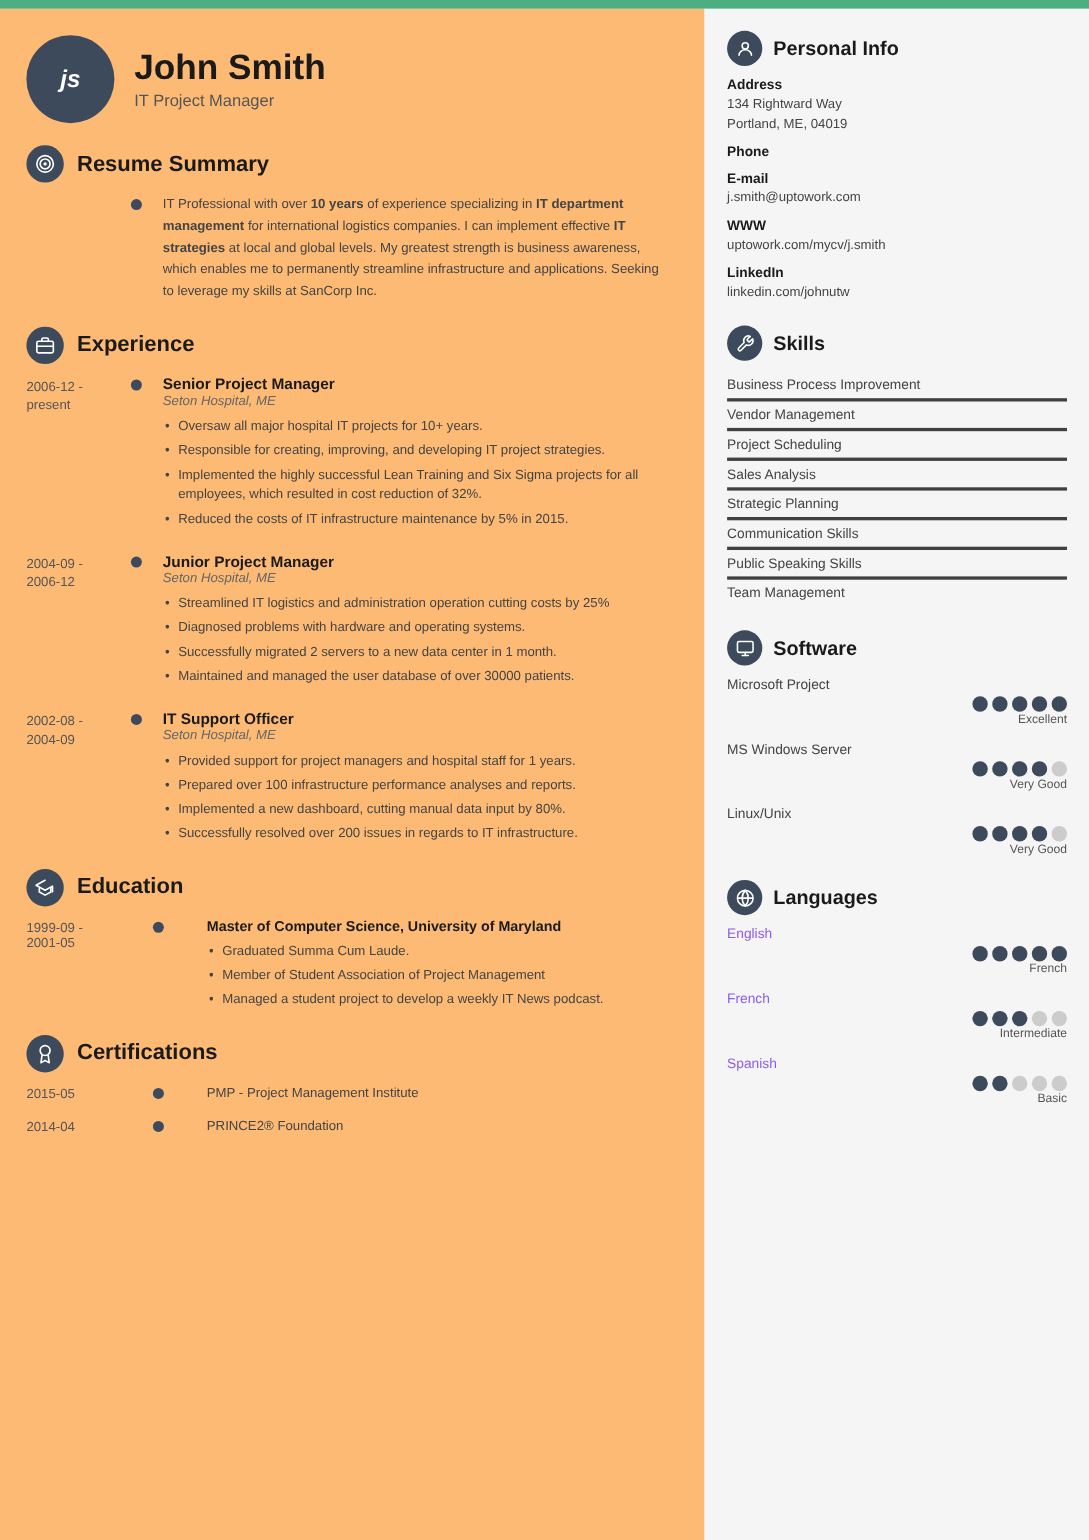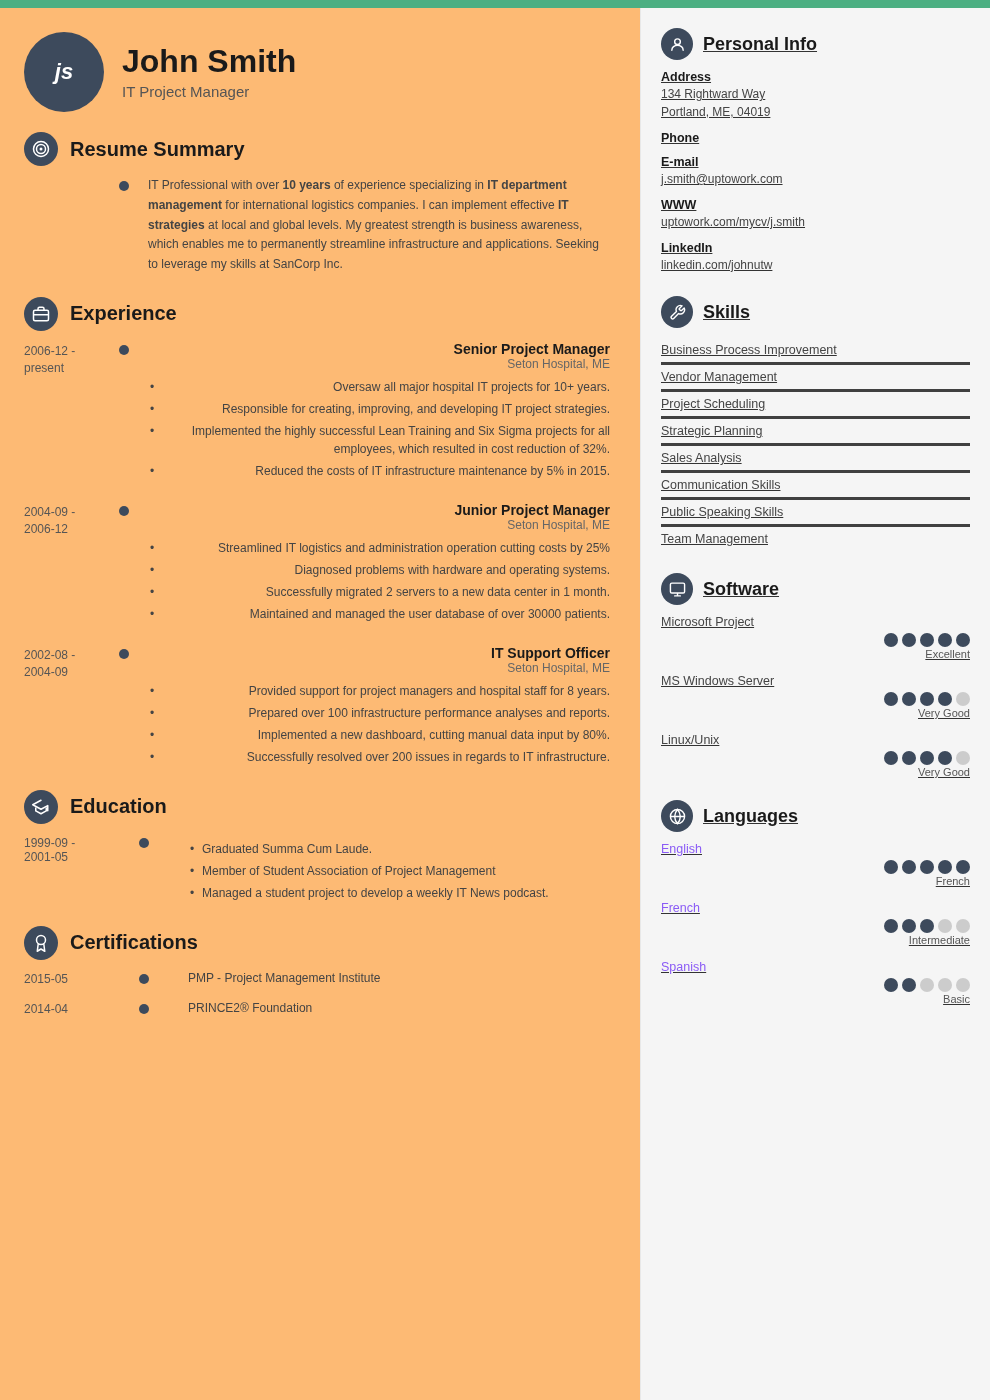--- a/index.html
+++ b/index.html
@@ -127,31 +127,31 @@
     .timeline-dot {
       width: 10px;
       height: 10px;
       border-radius: 50%;
       background: #3d4a5c;
       flex-shrink: 0;
     }
     .timeline-content {
       flex: 1;
       padding-left: 14px;
-      text-align: right;
     }
     .timeline-content h3 {
       font-size: 14px;
       font-weight: 800;
       color: #1a1a1a;
     }
     .timeline-content .company {
       font-size: 12px;
       color: #666;
       margin-bottom: 5px;
+      font-style: italic;
     }
     .timeline-content ul {
       list-style: none;
       padding: 0;
     }
     .timeline-content ul li {
       font-size: 12px;
       color: #444;
       padding: 2px 0 2px 14px;
       position: relative;
@@ -160,21 +160,20 @@
     .timeline-content ul li::before {
       content: "•";
       position: absolute;
       left: 2px;
       color: #444;
     }
 
     
     .right-section {
       margin-bottom: 22px;
-      text-decoration: underline;
     }
     .right-section-header {
       display: flex;
       align-items: center;
       margin-bottom: 10px;
     }
     .right-section-icon {
       width: 32px;
       height: 32px;
       border-radius: 50%;
@@ -411,21 +410,21 @@
 
         <div class="timeline-item">
           <div class="timeline-date">2002-08 - 2004-09</div>
           <div class="timeline-dot-col">
             <div class="timeline-dot"></div>
           </div>
           <div class="timeline-content">
             <h3>IT Support Officer</h3>
             <div class="company">Seton Hospital, ME</div>
             <ul>
-              <li>Provided support for project managers and hospital staff for 8 years.</li>
+              <li>Provided support for project managers and hospital staff for 1 years.</li>
               <li>Prepared over 100 infrastructure performance analyses and reports.</li>
               <li>Implemented a new dashboard, cutting manual data input by 80%.</li>
               <li>Successfully resolved over 200 issues in regards to IT infrastructure.</li>
             </ul>
           </div>
         </div>
 
       </div>
     </div>
 
@@ -438,20 +437,21 @@
           </svg>
         </div>
         <span class="section-title">Education</span>
       </div>
       <div class="simple-timeline-item">
         <div class="simple-date">1999-09 - 2001-05</div>
         <div class="simple-dot-col">
           <div class="simple-dot"></div>
         </div>
         <div class="simple-content">
+          <h4>Master of Computer Science, University of Maryland</h4>
           <ul>
             <li>Graduated Summa Cum Laude.</li>
             <li>Member of Student Association of Project Management</li>
             <li>Managed a student project to develop a weekly IT News podcast.</li>
           </ul>
         </div>
       </div>
     </div>
 
     <div class="section">
@@ -527,22 +527,22 @@
           <svg viewBox="0 0 24 24">
             <path d="M14.7 6.3a1 1 0 0 0 0 1.4l1.6 1.6a1 1 0 0 0 1.4 0l3.77-3.77a6 6 0 0 1-7.94 7.94l-6.91 6.91a2.12 2.12 0 0 1-3-3l6.91-6.91a6 6 0 0 1 7.94-7.94l-3.76 3.76z" fill="none" stroke="#fff" stroke-width="2" stroke-linecap="round" stroke-linejoin="round"></path>
           </svg>
         </div>
         <span class="right-section-title">Skills</span>
       </div>
       <div>
         <div class="skill-item">Business Process Improvement</div>
         <div class="skill-item">Vendor Management</div>
         <div class="skill-item">Project Scheduling</div>
+        <div class="skill-item">Sales Analysis</div>
         <div class="skill-item">Strategic Planning</div>
-        <div class="skill-item">Sales Analysis</div>
         <div class="skill-item">Communication Skills</div>
         <div class="skill-item">Public Speaking Skills</div>
         <div class="skill-item">Team Management</div>
       </div>
     </div>
 
     <div class="right-section">
       <div class="right-section-header">
         <div class="right-section-icon">
           <svg viewBox="0 0 24 24">

